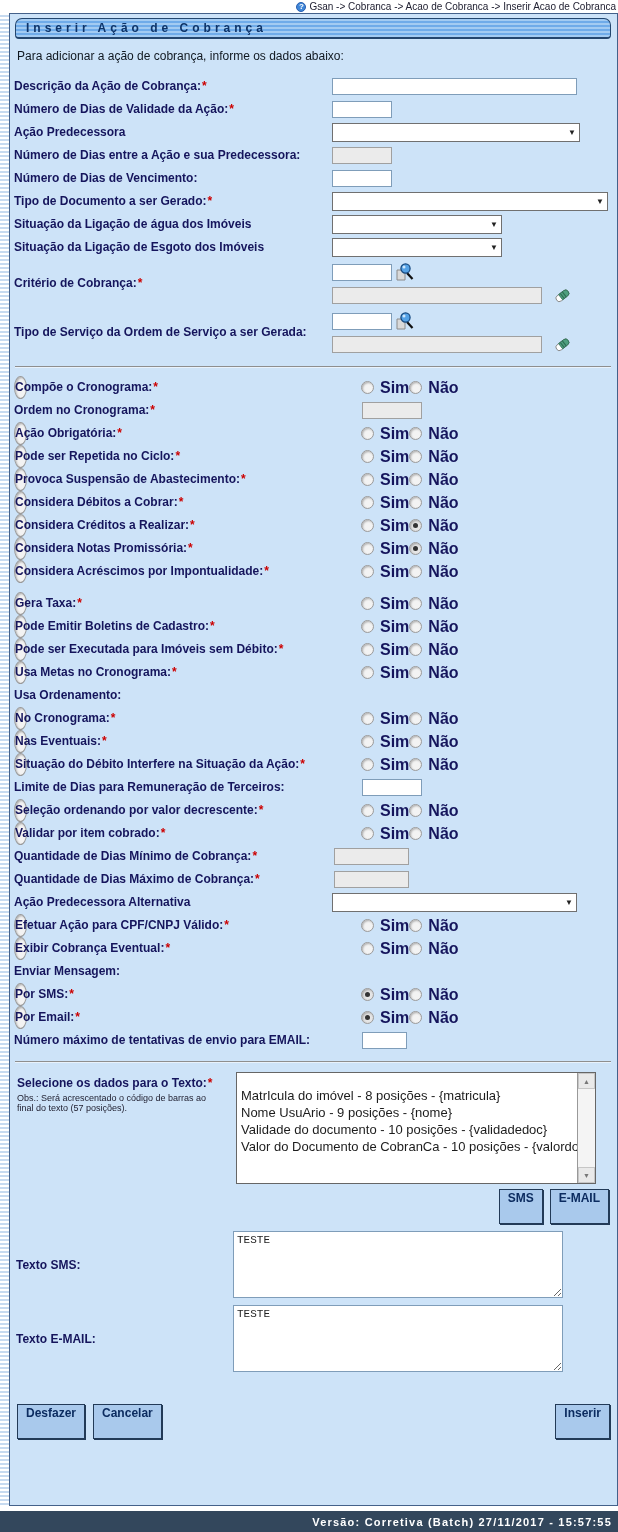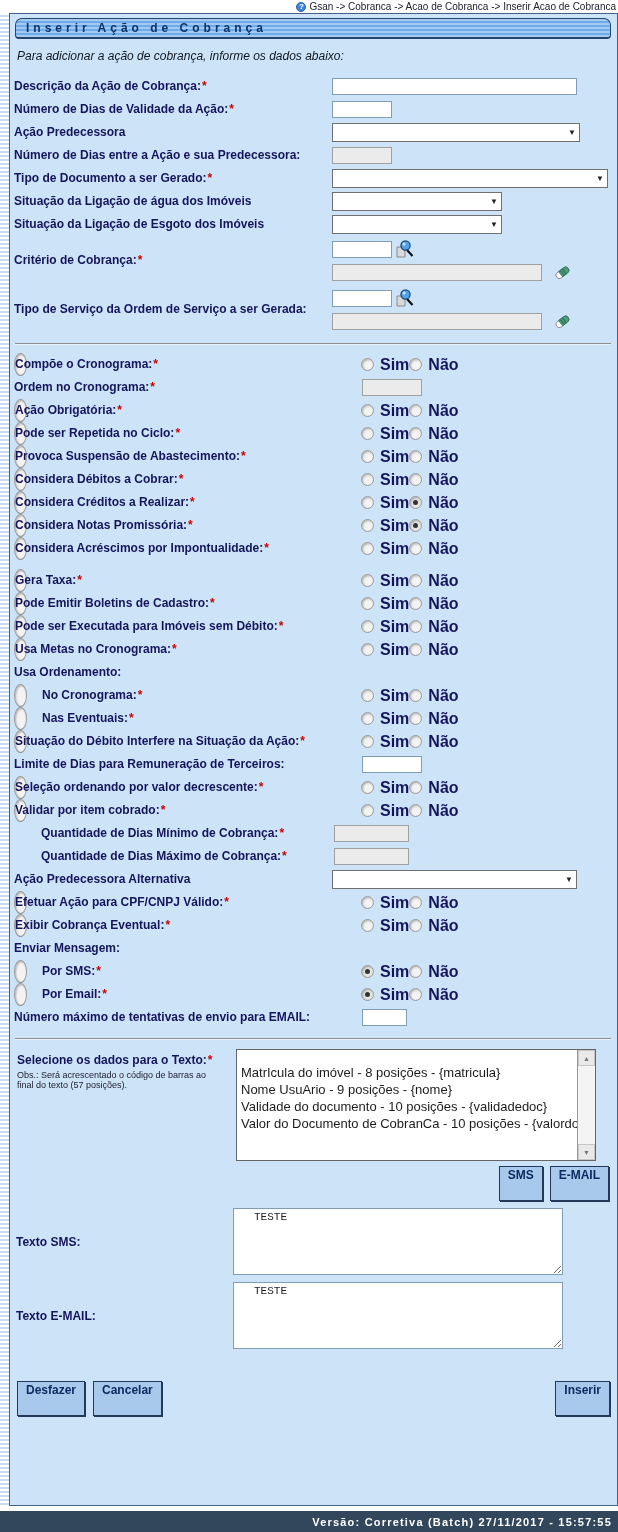--- a/index.html
+++ b/index.html
@@ -16,28 +16,28 @@
   .strip{width:9px;flex:none;background:repeating-linear-gradient(180deg,#ffffff 0px,#ffffff 2px,#c6daf0 2px,#c6daf0 4px);}
   .content{flex:1;background:#cde3f8;border:1px solid #44618a;overflow:hidden;
     padding:0 5px 0 4px;box-sizing:border-box;}
 
   .titlebar{margin:4px 1px 0 1px;height:21px;border:1px solid #24466e;border-bottom:2px solid #24466e;
     border-radius:7px 7px 4px 4px;
     background:repeating-linear-gradient(180deg,#a3cbf2 0px,#a3cbf2 2px,#6fabe9 2px,#6fabe9 4px);
     display:flex;align-items:center;padding-left:10px;box-sizing:border-box;}
   .titletext{font-size:12px;font-weight:bold;letter-spacing:4px;color:#0f3468;}
 
-  .intro{font-size:12px;color:#101820;margin:10px 2px 12px 3px;font-style:italic;}
+  .intro{font-size:12px;color:#101820;margin:10px 2px 12px 3px;}
 
   
   .rows{margin-top:4px;}
   .row{display:flex;align-items:center;min-height:23px;}
   .row.gapb{margin-top:9px;}
   .lbl{flex:none;width:318px;font-size:12px;font-weight:bold;color:#15155c;line-height:13px;box-sizing:border-box;}
-  .row.indent .lbl{padding-left:27px;}
+  .row.indent .lbl{}
   .req{color:#c00;margin-left:1px;}
   .field{flex:1;display:flex;align-items:center;min-width:0;}
   .field.vcol{flex-direction:column;align-items:flex-start;gap:5px;padding:4px 0;}
   .lline{display:flex;align-items:center;}
 
   input.txt{height:17px;border:1px solid #7f9db9;background:#fff;font-size:12px;padding:0 2px;box-sizing:border-box;font-family:inherit;}
   input.txt.dis{background:#ebebeb;border-color:#a0a0a0;}
   #rows-mid .row:not(.indent) input.txt{margin-left:30px;}
   #rows-mid .row.indent input.txt{margin-left:2px;}
 
@@ -72,21 +72,21 @@
   .sbtn{height:16px;display:flex;align-items:center;justify-content:center;font-size:7px;color:#777;
     background:#e9e9e9;border:1px solid #c6c6c6;box-sizing:border-box;}
 
   .btnrow{display:flex;justify-content:flex-end;gap:7px;margin:5px 3px 2px 0;}
   .btn{font-size:12px;font-weight:bold;color:#0c2c60;background:#a9c9ec;border:1px solid #223a57;
     padding:1px 8px 18px 8px;box-shadow:1px 1px 0 #223a57;cursor:pointer;font-family:inherit;}
 
   .trow{display:flex;margin-top:7px;align-items:center;}
   .trow .tlab{flex:none;width:219px;font-size:12px;font-weight:bold;color:#15155c;padding-left:2px;box-sizing:border-box;}
   textarea.ta{width:330px;height:67px;border:1px solid #7f9db9;font-family:"Liberation Mono",monospace;
-    font-size:11px;padding:2px 20px;box-sizing:border-box;resize:both;background:#fff;color:#222;}
+    font-size:11px;padding:2px 3px;box-sizing:border-box;resize:both;background:#fff;color:#222;}
 
   .actions{display:flex;margin:32px 2px 0 3px;align-items:flex-end;}
   .actions .spacer{flex:1;}
   .actions .btn + .btn{margin-left:8px;}
 
   .footgap{height:5px;background:#fff;}
   .versionbar{height:21px;background:#33475c;display:flex;align-items:center;justify-content:flex-end;
     padding-right:6px;font-size:11px;font-weight:bold;letter-spacing:1.2px;color:#fff;box-sizing:border-box;}
 </style>
 </head>
@@ -125,20 +125,26 @@
           <span class="field">
             <span class="selectbox" style="width: 248px;">
               <span class="arrow">▼</span>
             </span>
           </span>
         </div>
         <div class="row input">
           <span class="lbl">Número de Dias entre a Ação e sua Predecessora:</span>
           <span class="field">
             <input class="txt dis" type="text" disabled="" style="width: 60px;">
+          </span>
+        </div>
+        <div class="row input">
+          <span class="lbl">Número de Dias de Vencimento:</span>
+          <span class="field">
+            <input class="txt" type="text" style="width: 60px;">
           </span>
         </div>
         <div class="row select">
           <span class="lbl">Tipo de Documento a ser Gerado:<span class="req">*</span></span>
           <span class="field">
             <span class="selectbox" style="width: 276px;">
               <span class="arrow">▼</span>
             </span>
           </span>
         </div>

